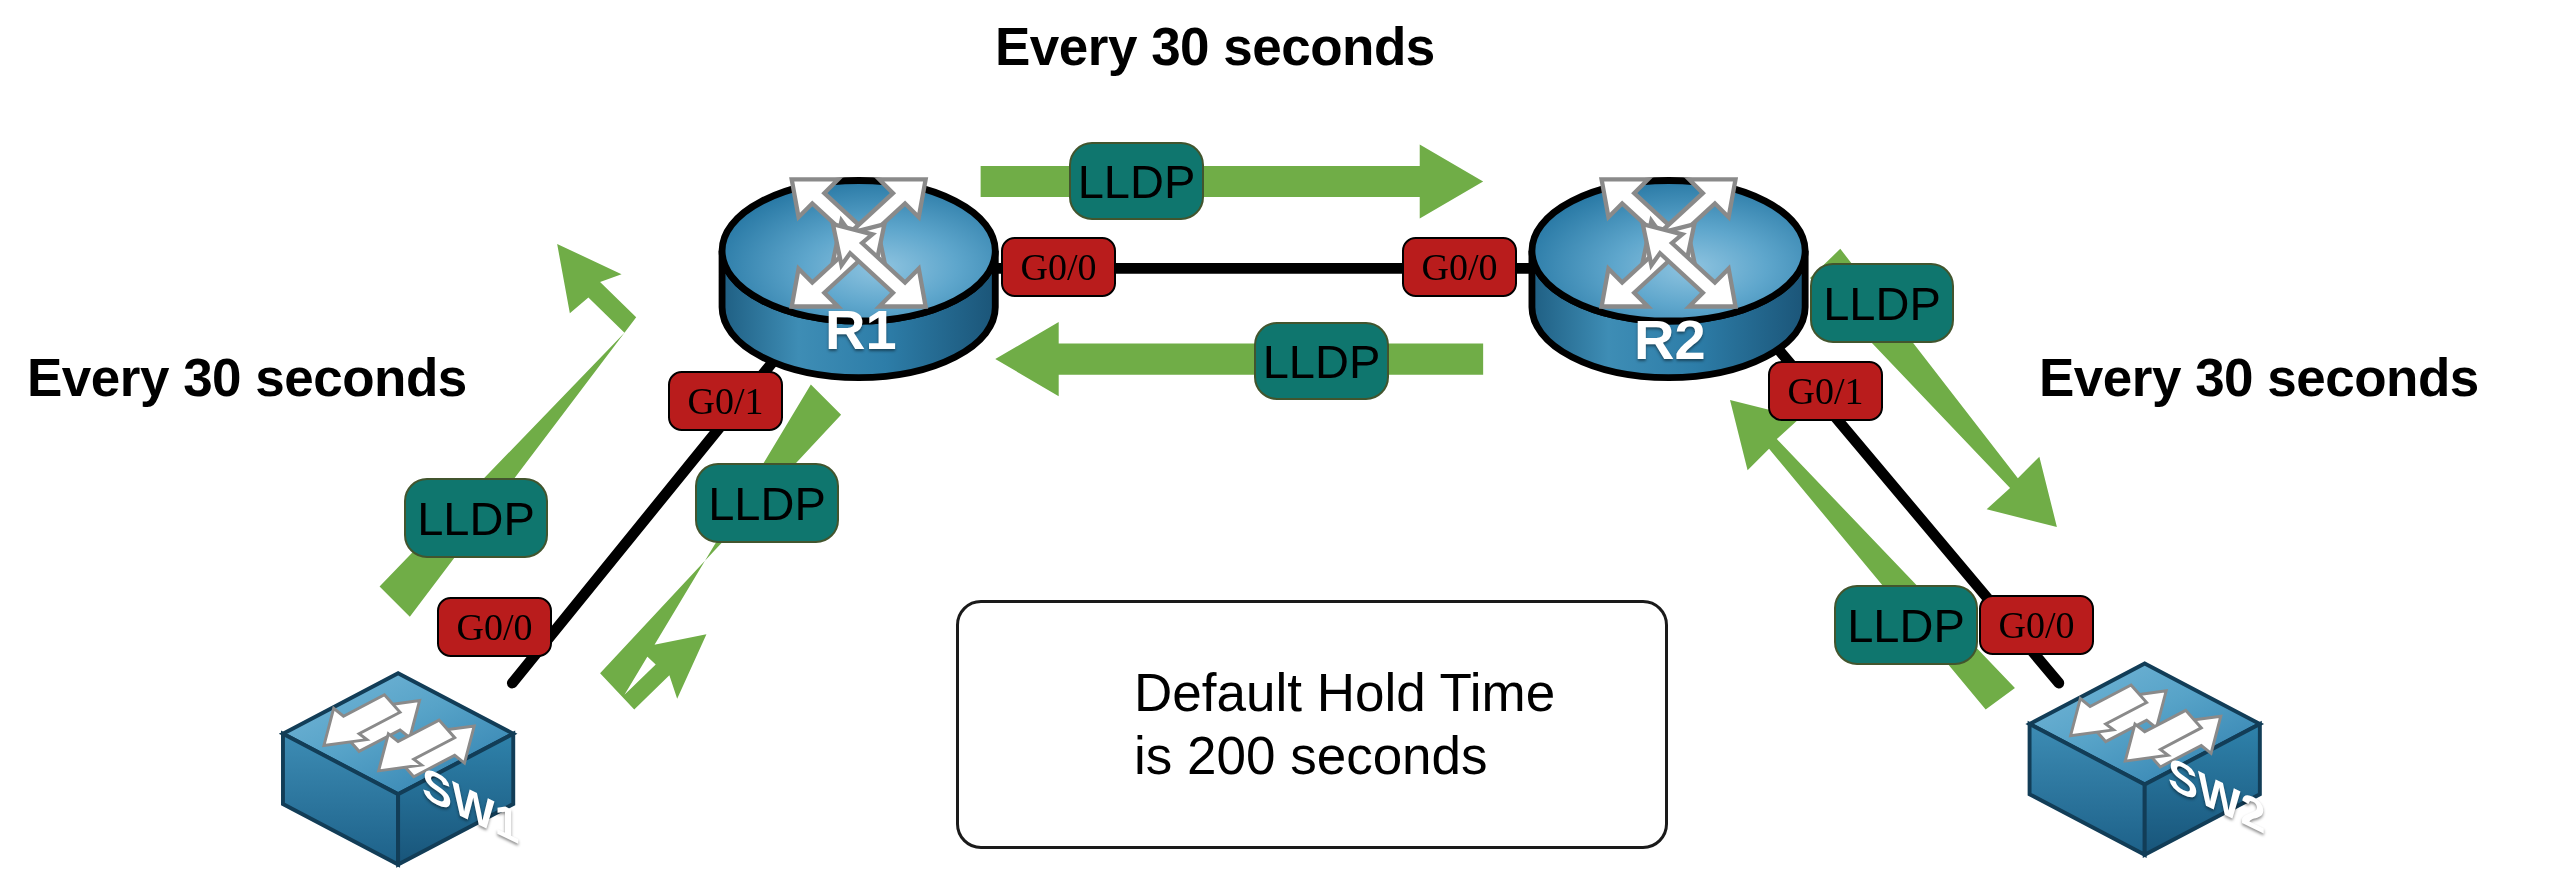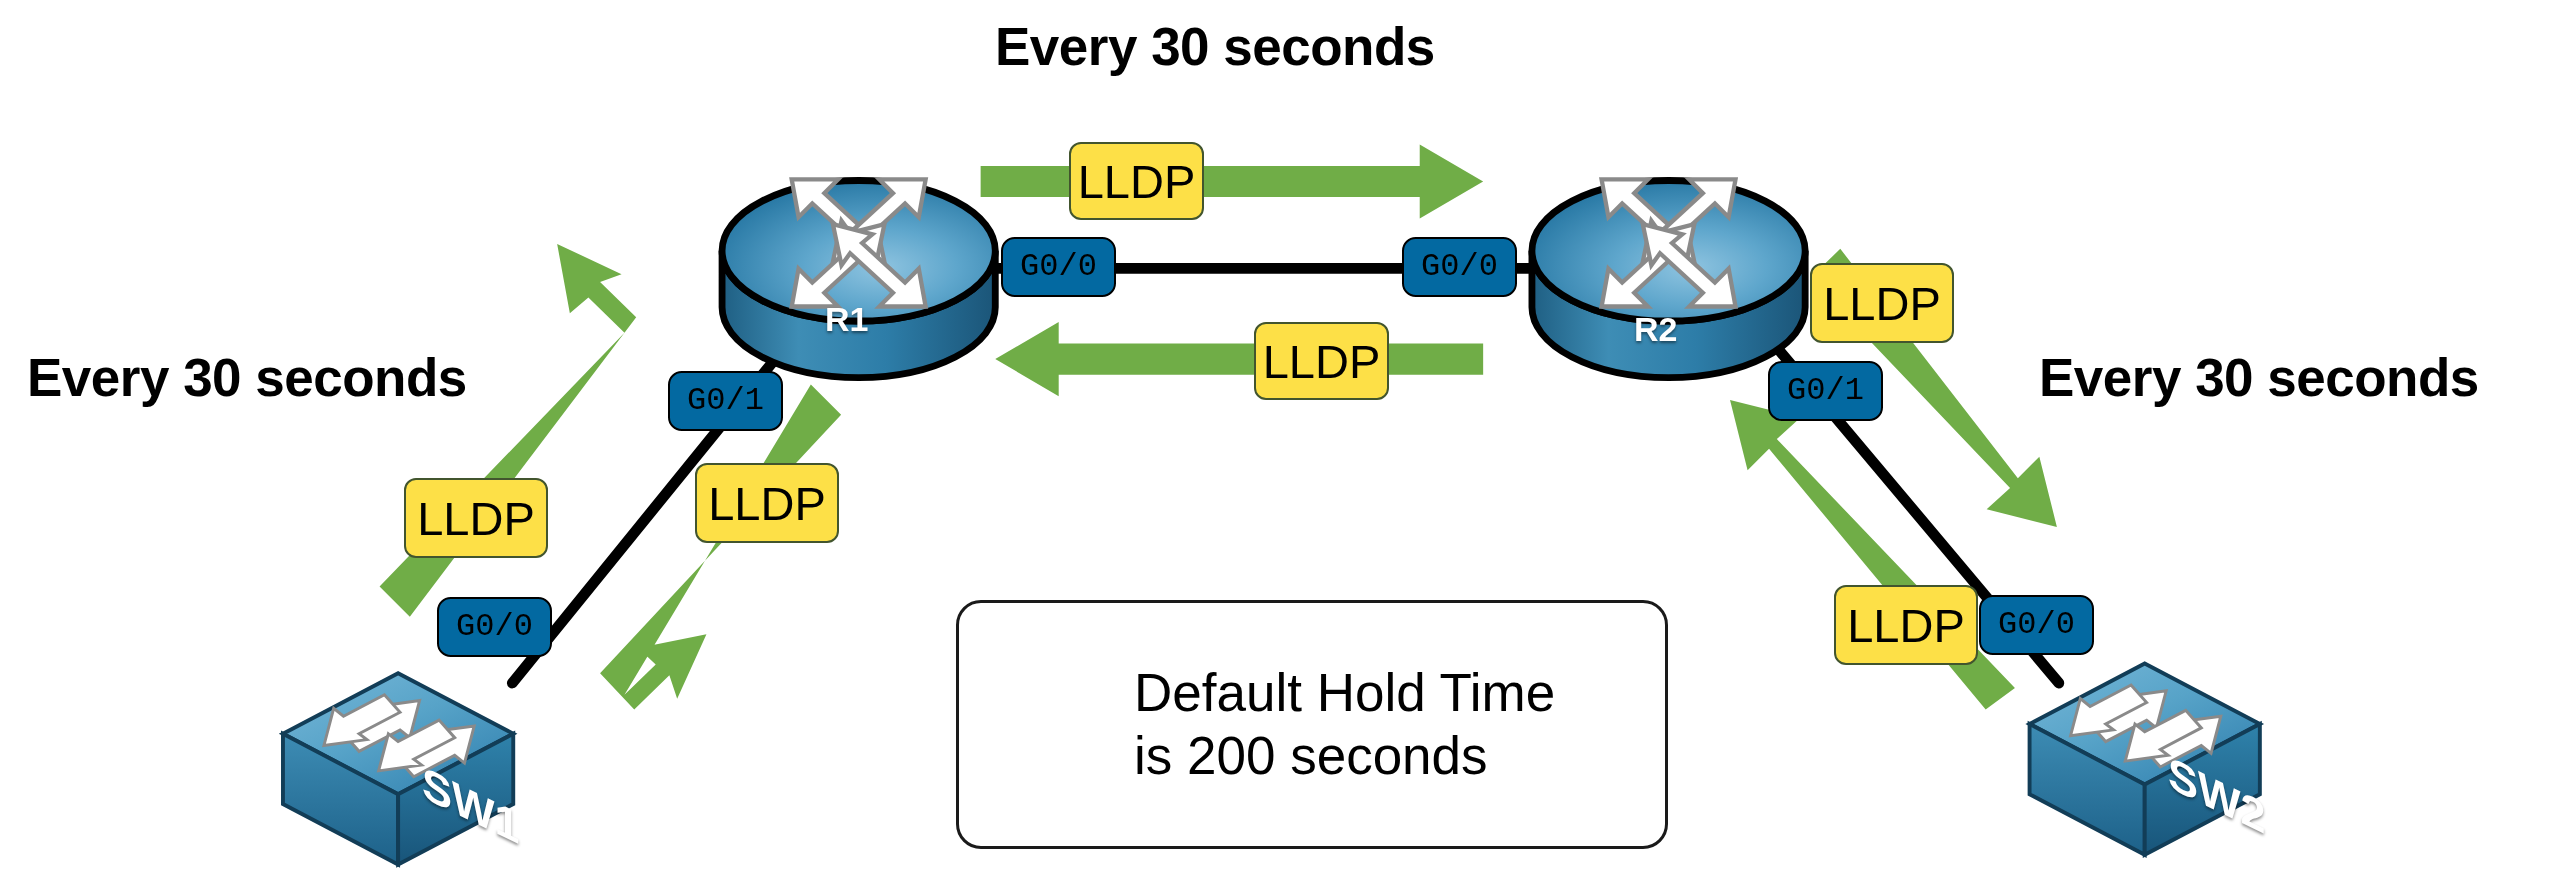--- a/index.html
+++ b/index.html
@@ -28,56 +28,56 @@
     font-family: "Liberation Sans", sans-serif;
     font-weight: bold;
     font-size: 53px;
     letter-spacing: -0.5px;
     color: #000000;
     white-space: nowrap;
     line-height: 1;
   }
   .lldp-box {
     position: absolute;
-    background: #fde047;
+    background: #0f766e;
     border: 2.9px solid #42552e;
-    border-radius: 12px;
+    border-radius: 23px;
     display: flex;
     align-items: center;
     justify-content: center;
     font-family: "Liberation Sans", sans-serif;
     font-size: 47px;
     color: #000000;
     line-height: 1;
     box-sizing: border-box;
   }
   .port-box {
     position: absolute;
-    background: #0369a1;
+    background: #b91c1c;
     border: 2.9px solid #000000;
     border-radius: 13.7px;
     display: flex;
     align-items: center;
     justify-content: center;
-    font-family: Liberation Mono, monospace;
-    font-size: 32px;
+    font-family: Liberation Serif, serif;
+    font-size: 38px;
     color: #000000;
     line-height: 1;
     box-sizing: border-box;
   }
   .device-name {
     position: absolute;
     font-family: "Liberation Sans", sans-serif;
     font-weight: bold;
     color: #ffffff;
     line-height: 1;
     white-space: nowrap;
     pointer-events: none;
   }
-  .router-name { font-size: 34px; text-shadow: 0 2px 2.9px rgba(0,0,0,0.45); }
+  .router-name { font-size: 56px; text-shadow: 0 2px 2.9px rgba(0,0,0,0.45); }
   .switch-name {
     font-size: 45px;
     text-shadow: 0 2px 2.9px rgba(0,0,0,0.45);
     transform: skewY(26deg);
     transform-origin: left top;
   }
   
   #holdbox {
     position: absolute;
     left: 956px;

